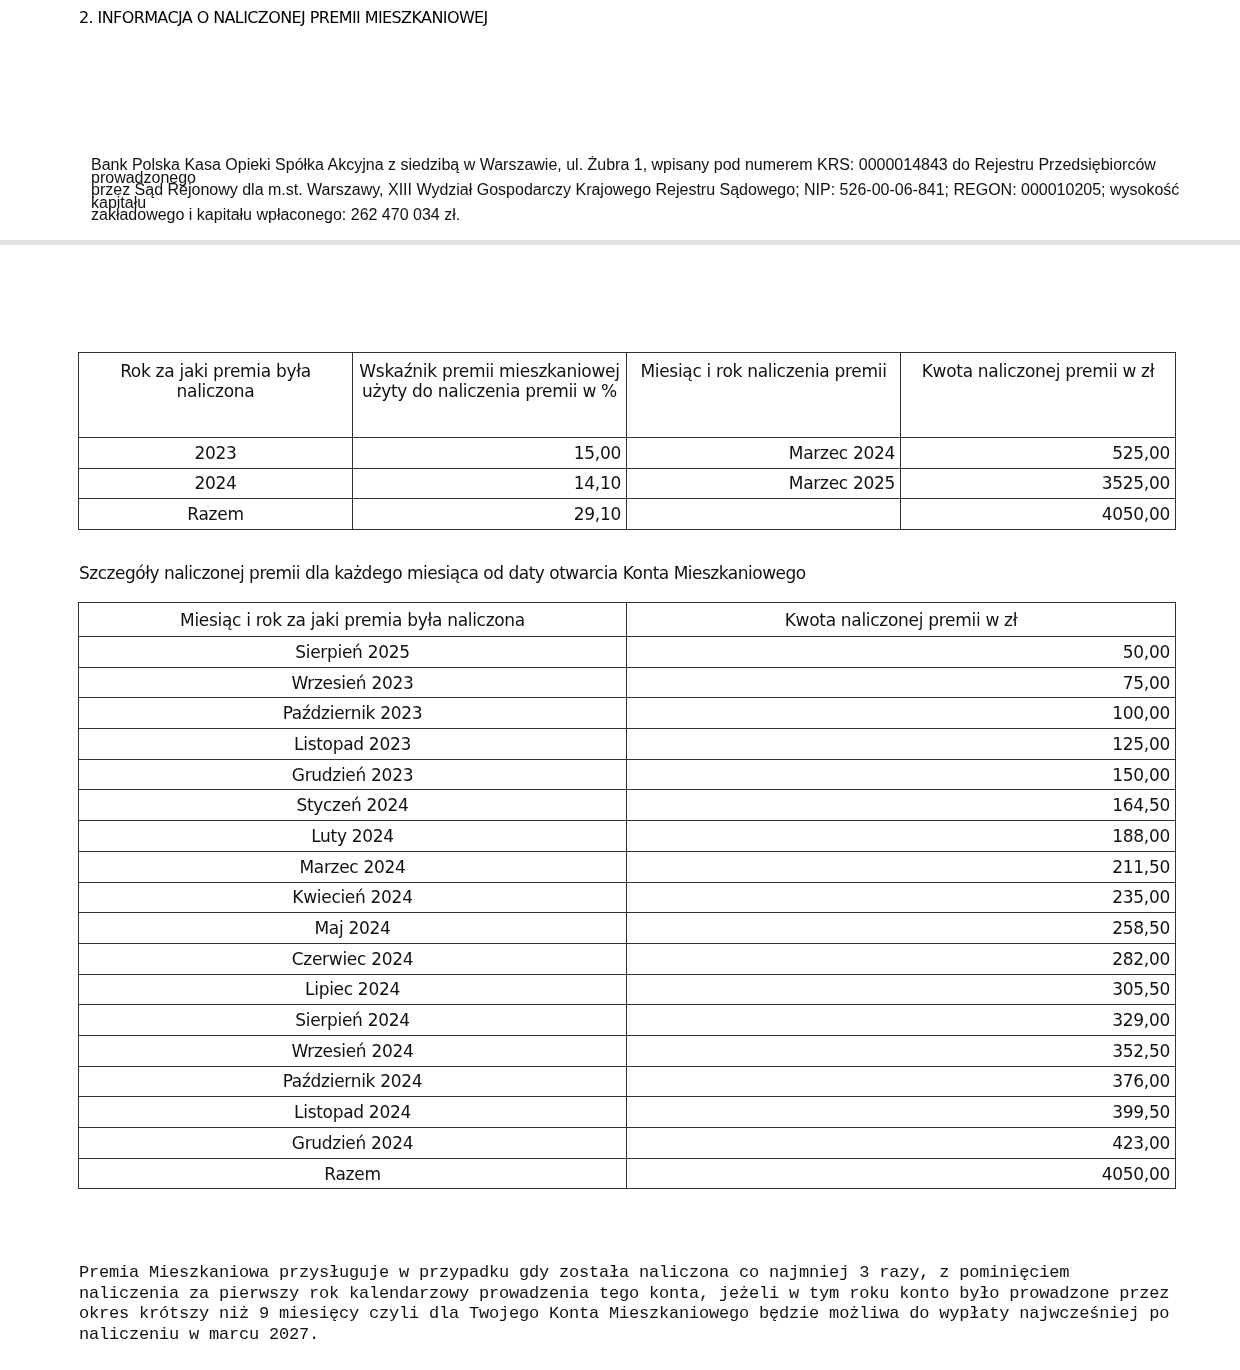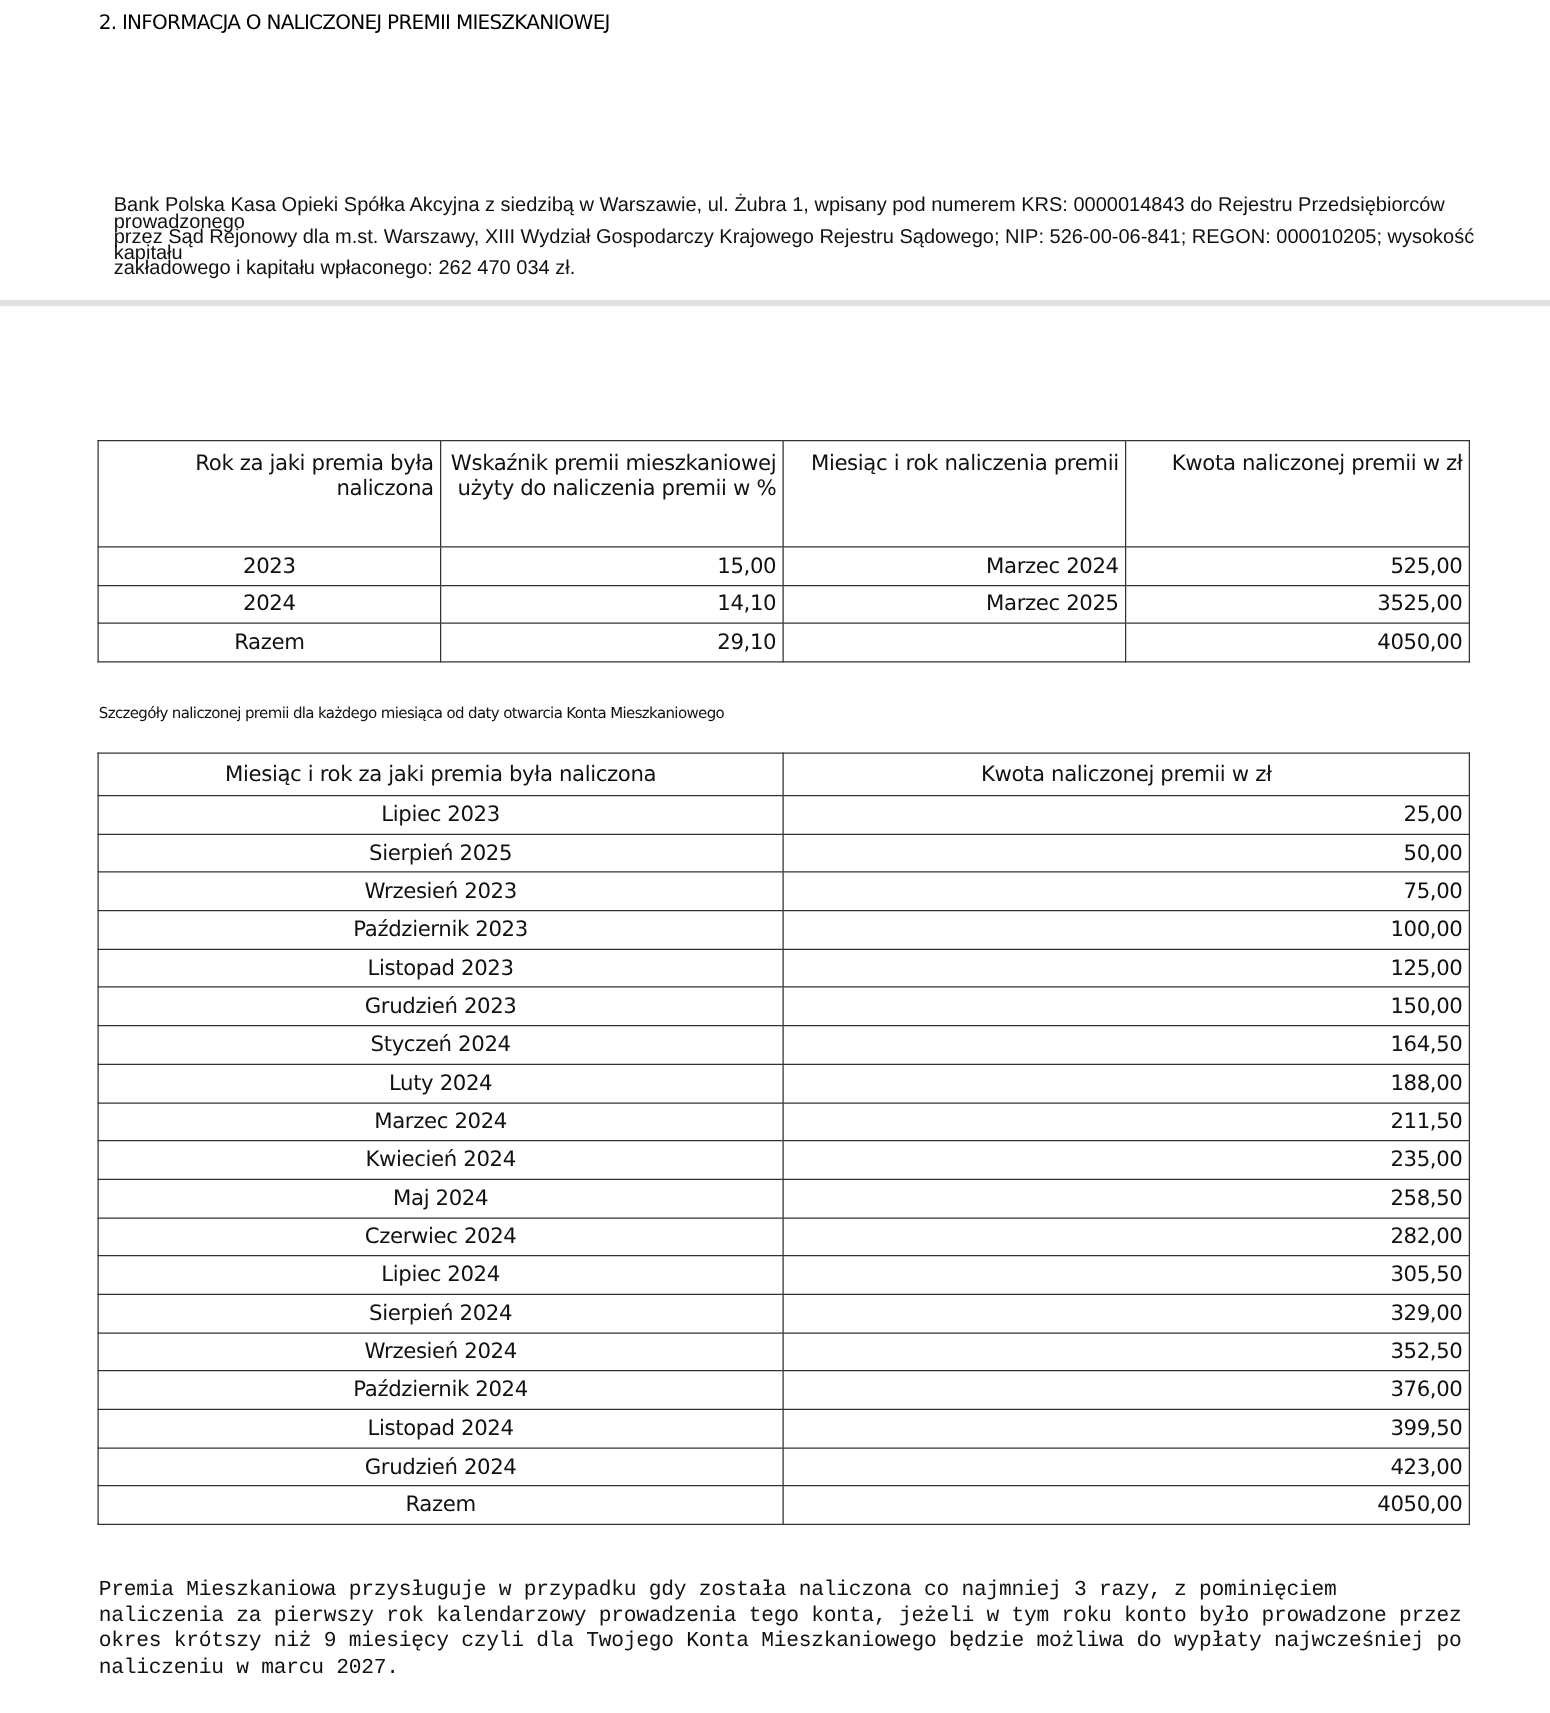--- a/index.html
+++ b/index.html
@@ -57,40 +57,40 @@
       font-weight: normal;
     }
     
     .summary-table {
       left: 78px;
       top: 352px;
       width: 1097px;
       table-layout: fixed;
     }
     .summary-table th {
-      text-align: right;
+      text-align: center;
       vertical-align: top;
       height: 76px;
       padding-top: 8px;
       line-height: 20px;
       letter-spacing: -0.3px;
       font-size: 17px;
     }
     .summary-table td {
       height: 29.5px;
       letter-spacing: -0.3px;
     }
     .num { text-align: right; padding-left: 12px; }
     .txt { text-align: center; }
     .details-caption {
       position: absolute;
       left: 79px;
       top: 563px;
       font-family: "DejaVu Sans", sans-serif;
-      font-size: 12px;
+      font-size: 17px;
       letter-spacing: -0.5px;
       margin: 0;
       color: #111;
     }
     .details-table {
       left: 78px;
       top: 602px;
       width: 1097px;
       table-layout: fixed;
     }
@@ -174,24 +174,20 @@
     <col style="width:549px">
   </colgroup>
   <thead>
     <tr>
       <th>Miesiąc i rok za jaki premia była naliczona</th>
       <th>Kwota naliczonej premii w zł</th>
     </tr>
   </thead>
   <tbody id="details-body">
       <tr>
-        <td class="txt">Lipiec 2023</td>
-        <td class="num">25,00</td>
-      </tr>
-      <tr>
         <td class="txt">Sierpień 2025</td>
         <td class="num">50,00</td>
       </tr>
       <tr>
         <td class="txt">Wrzesień 2023</td>
         <td class="num">75,00</td>
       </tr>
       <tr>
         <td class="txt">Październik 2023</td>
         <td class="num">100,00</td>

